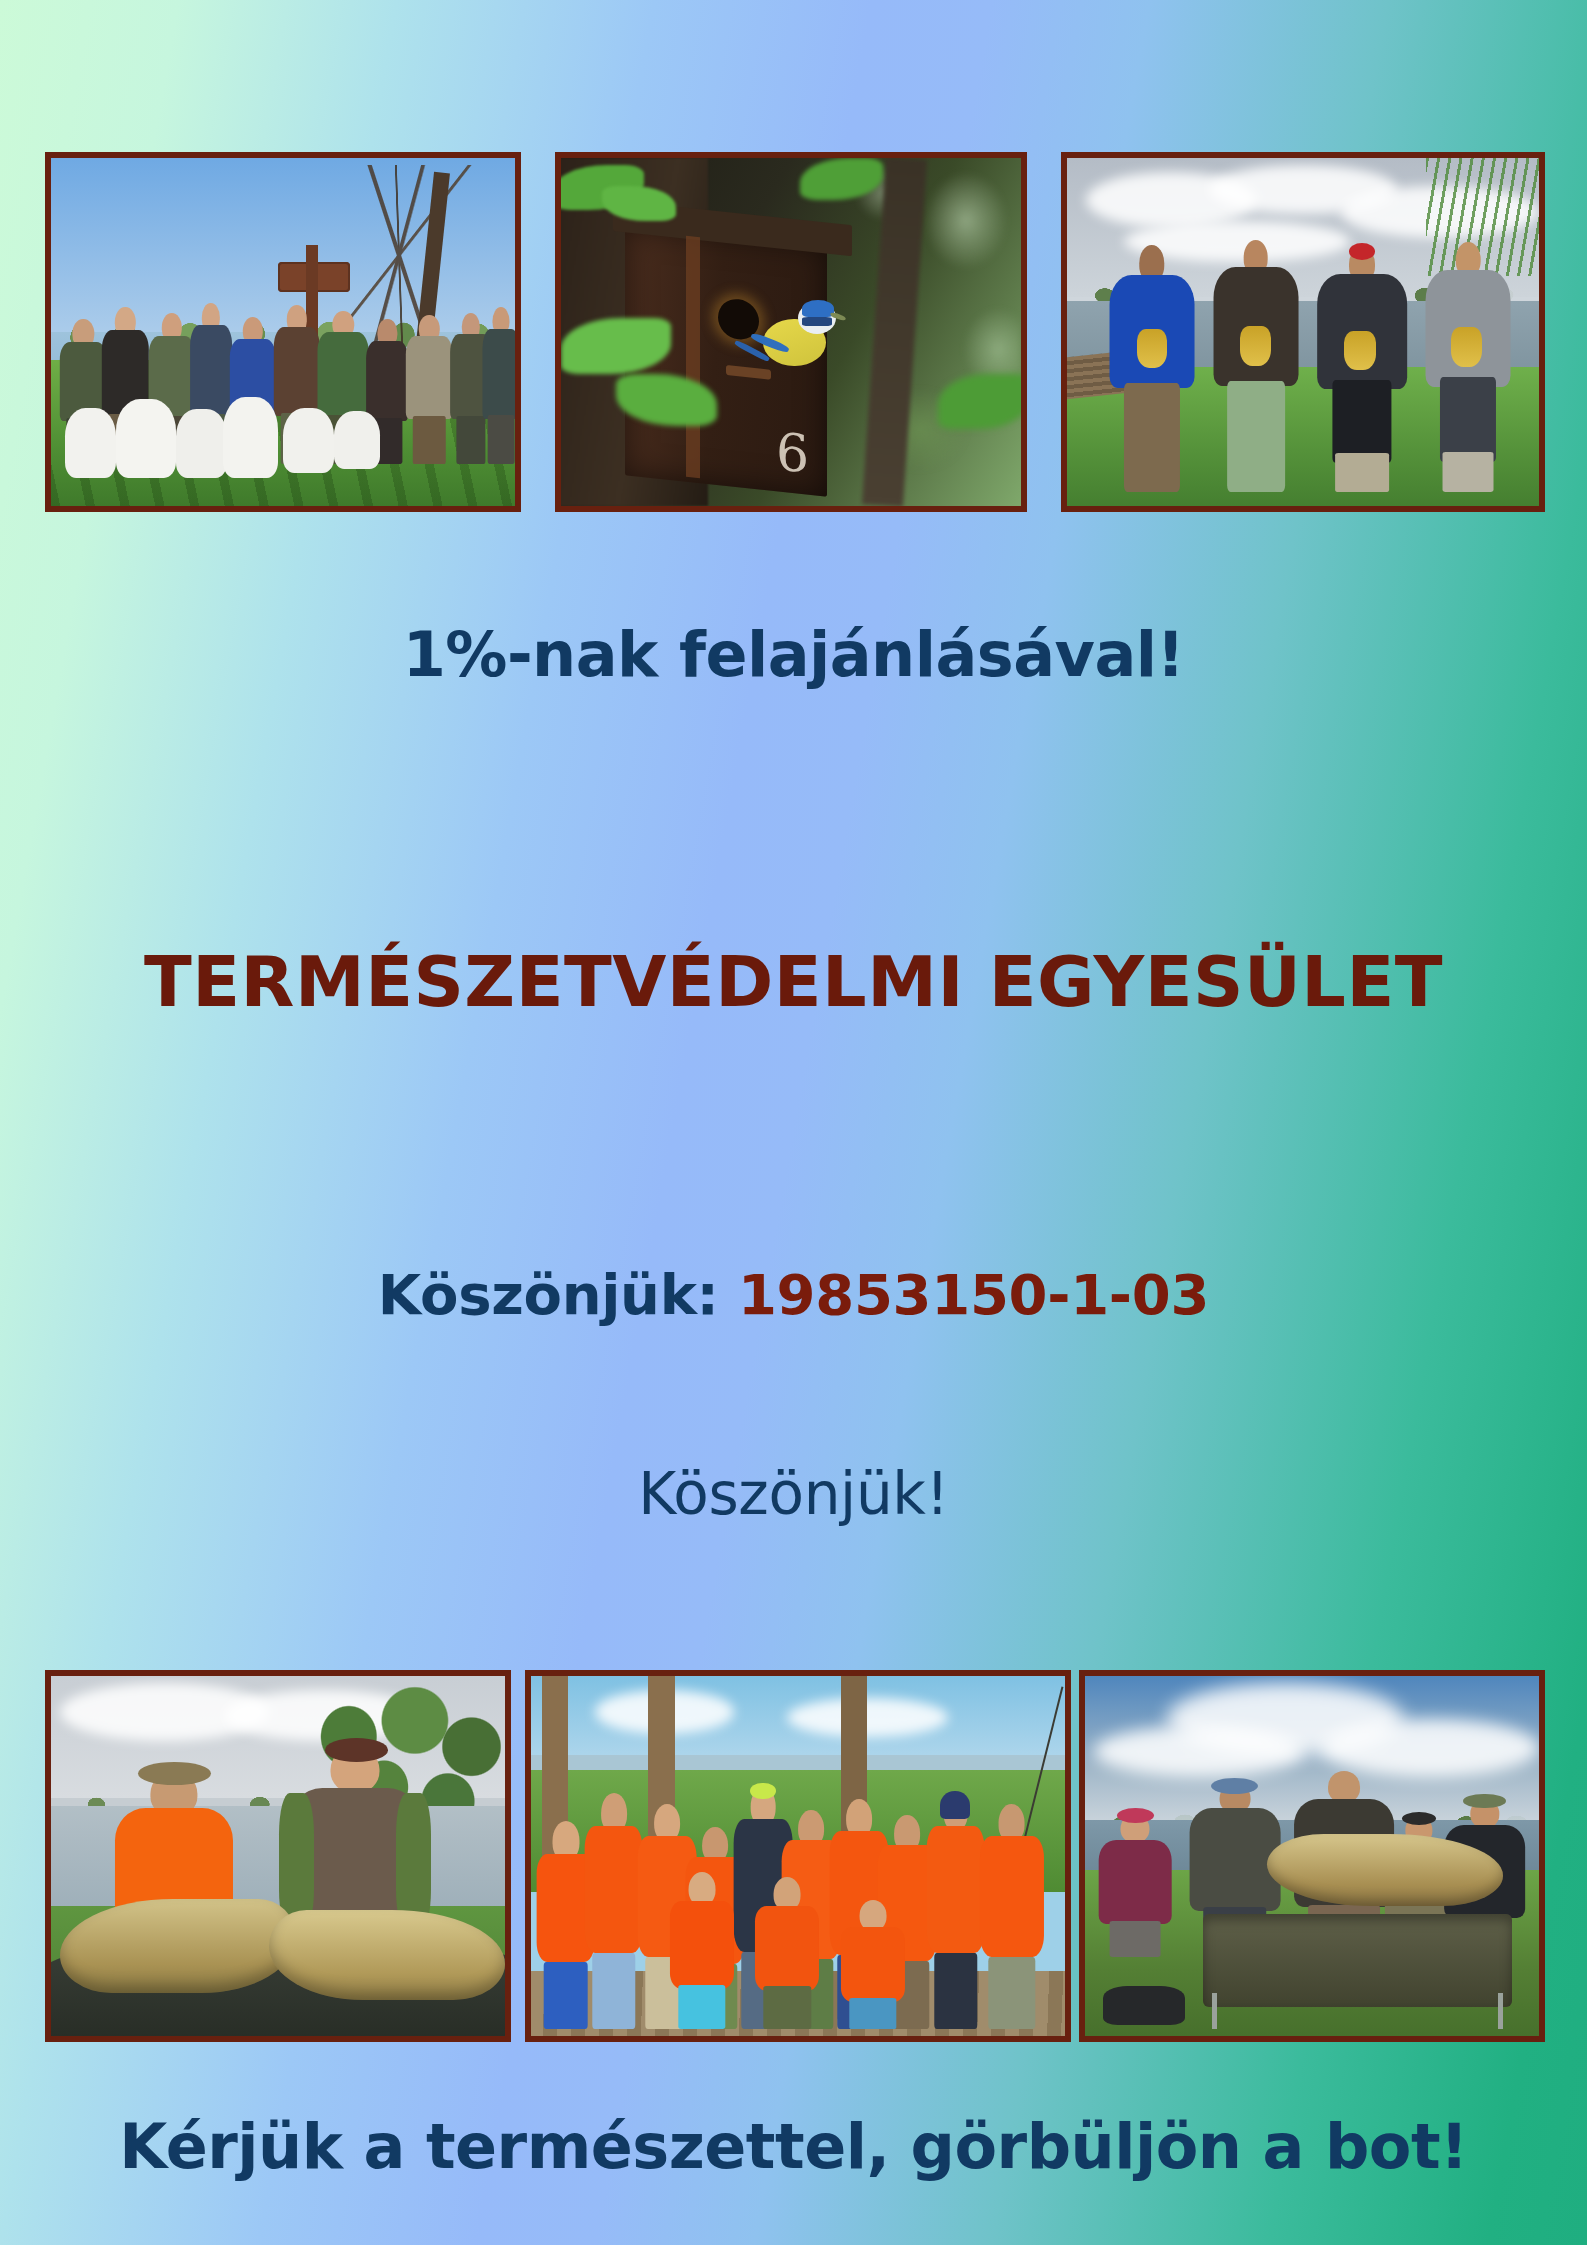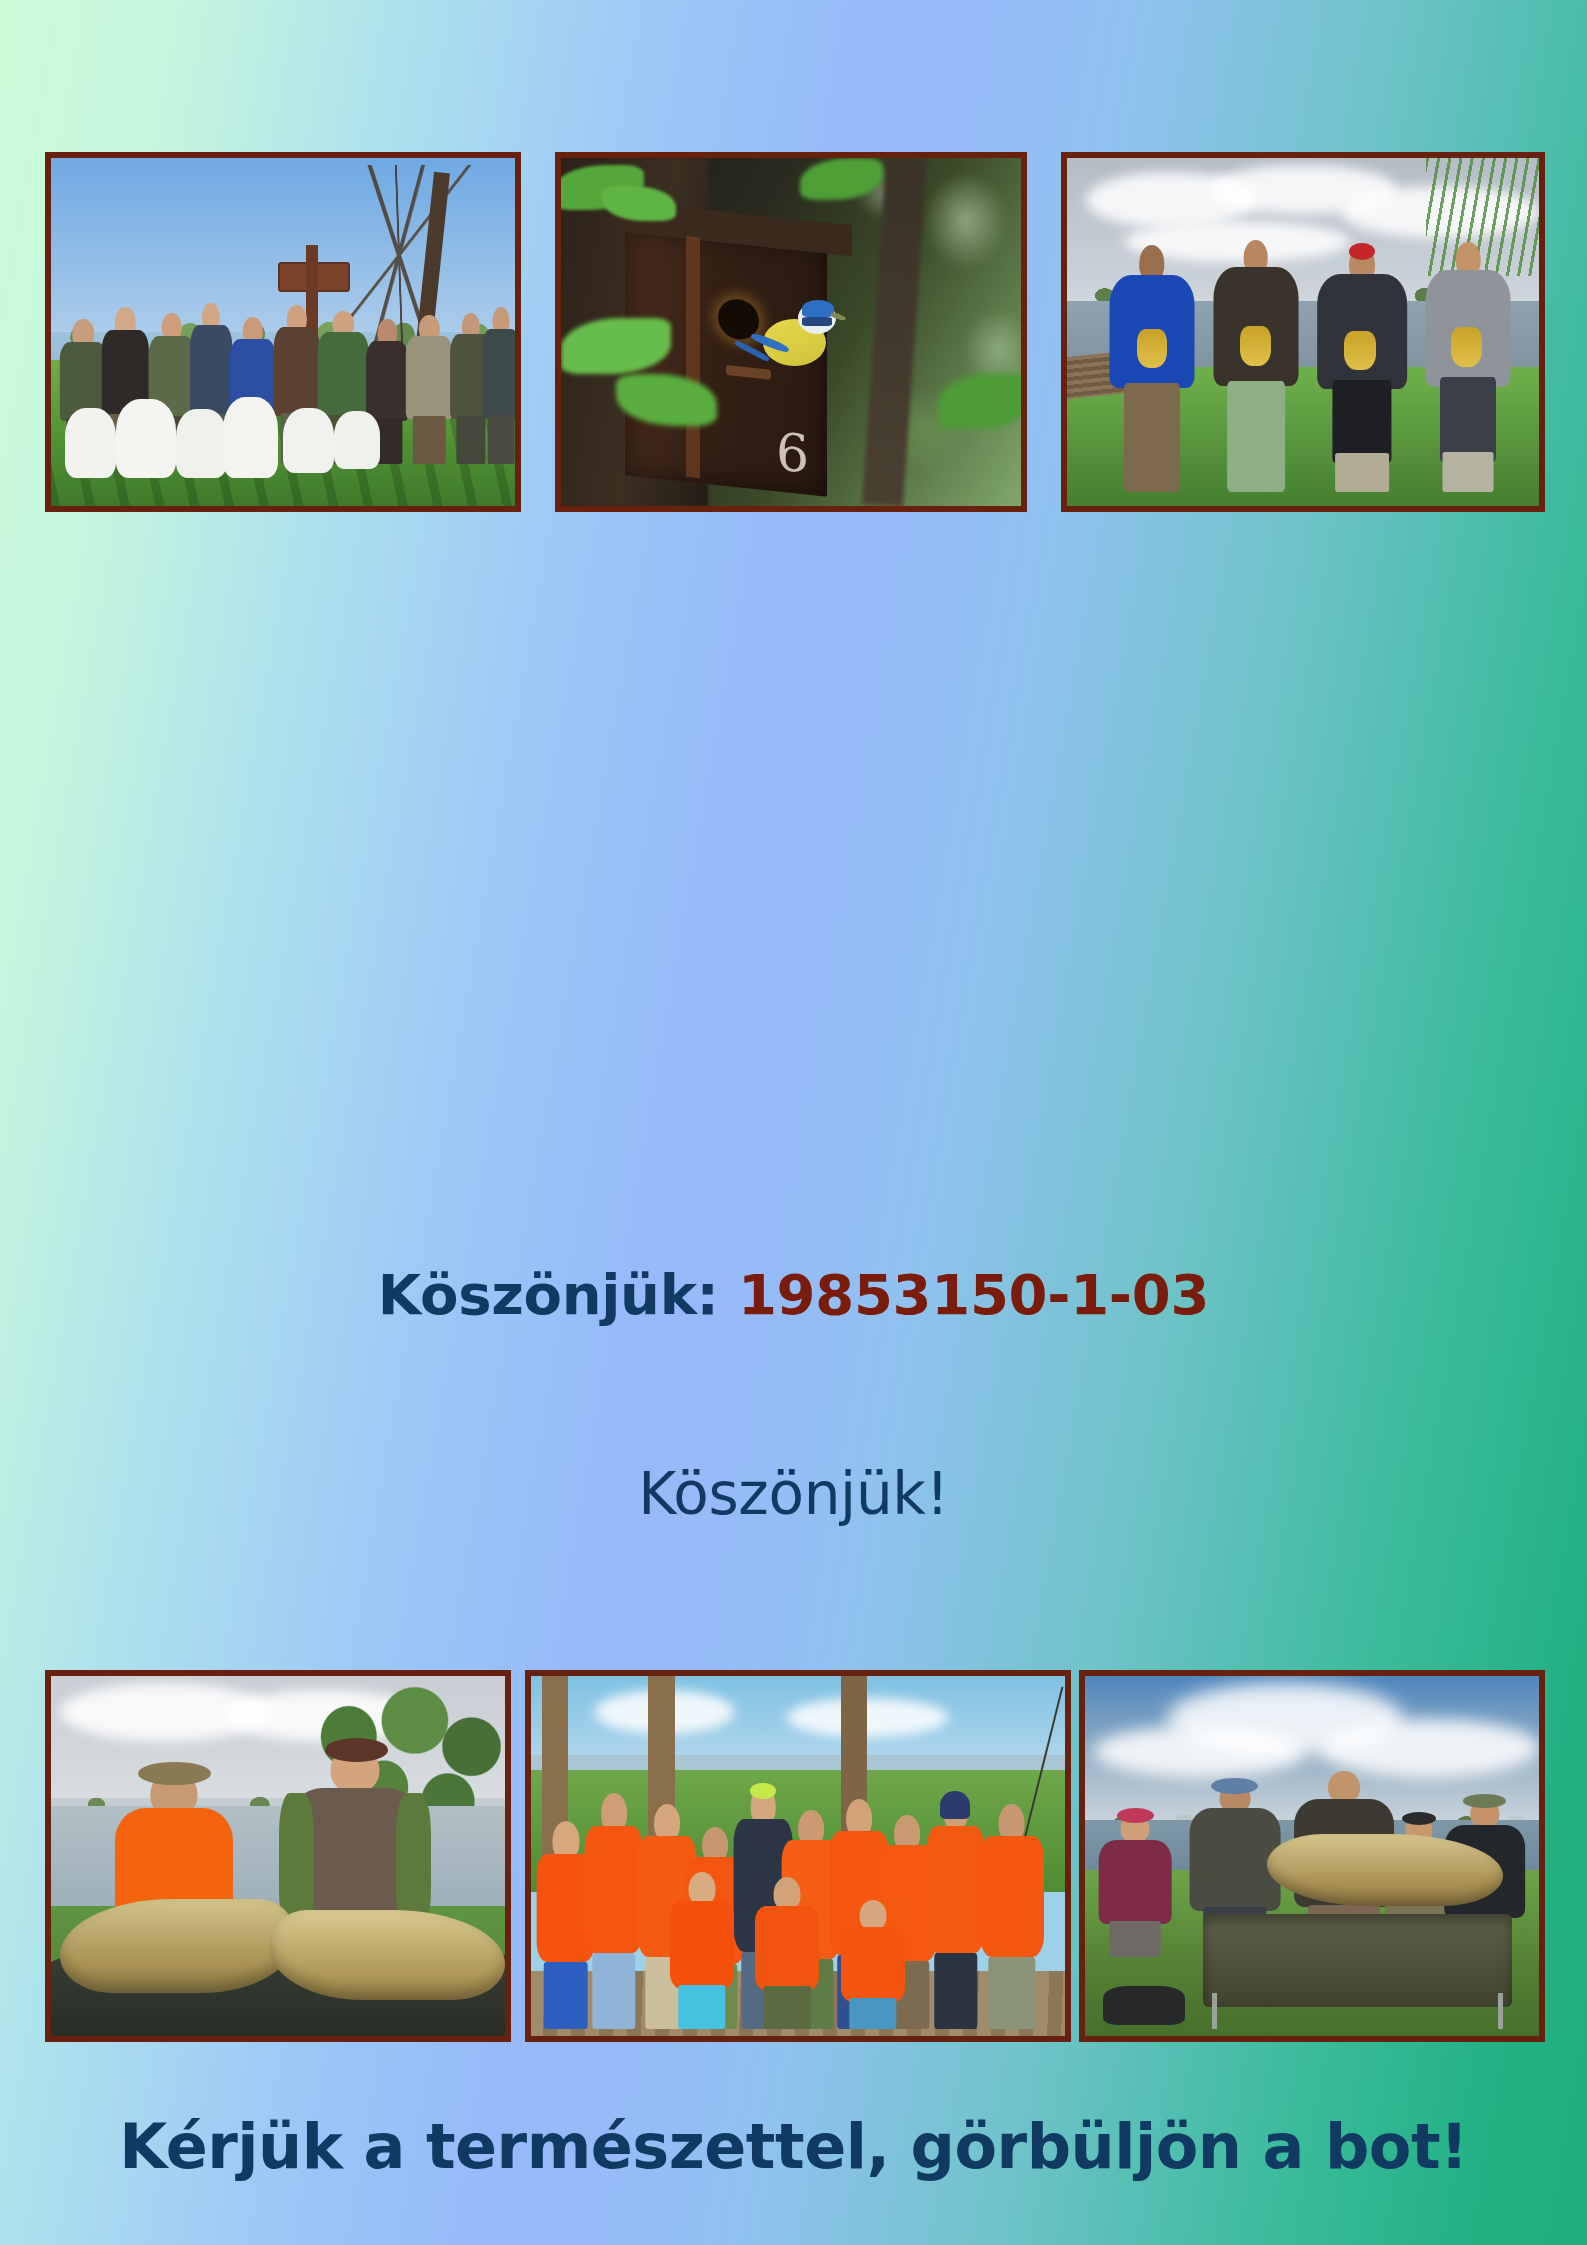--- a/index.html
+++ b/index.html
@@ -282,23 +282,25 @@
           <span class="legs" style="bottom:12%;width:66%;height:34%;background:#3b4048;"></span>
           <span class="legs" style="bottom:0;width:60%;height:16%;background:#b6b2a2;"></span>
           <span class="blob" style="left:30%;top:34%;width:36%;height:16%;background:linear-gradient(#c9a227,#e0c04a);border-radius:30% 30% 40% 40%;"></span>
         </div>
       </div>
     </div>
   </div>
 </div>
 
 <div class="txt lead" style="top:618px;">
+  <div>1%-nak felajánlásával!</div>
 </div>
 
 <div class="txt org-title" style="top:940px;">
+  <div>TERMÉSZETVÉDELMI EGYESÜLET</div>
 </div>
 
 <div class="txt taxline" style="top:1262px;">
   <span>Köszönjük:</span>
   <span class="num">19853150-1-03</span>
 </div>
 
 <div class="txt thanks" style="top:1460px;">Köszönjük!</div>
 
 <div class="photo-row" style="left:45px; top:1670px; width:1500px; height:372px;">

